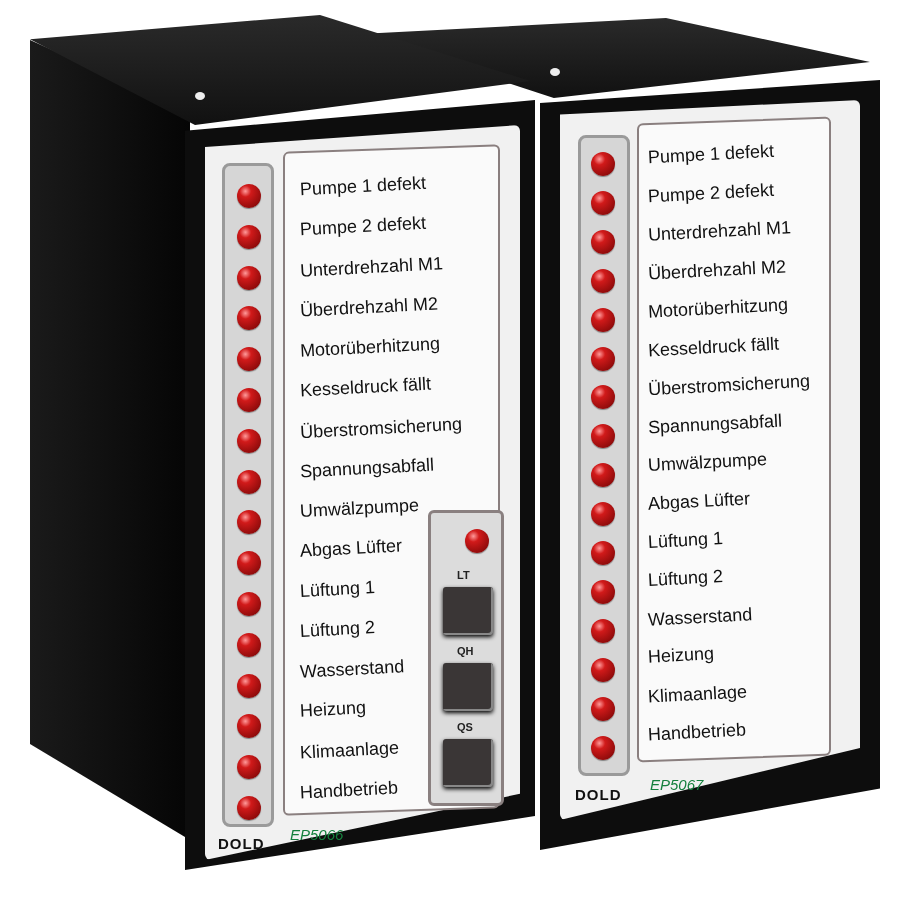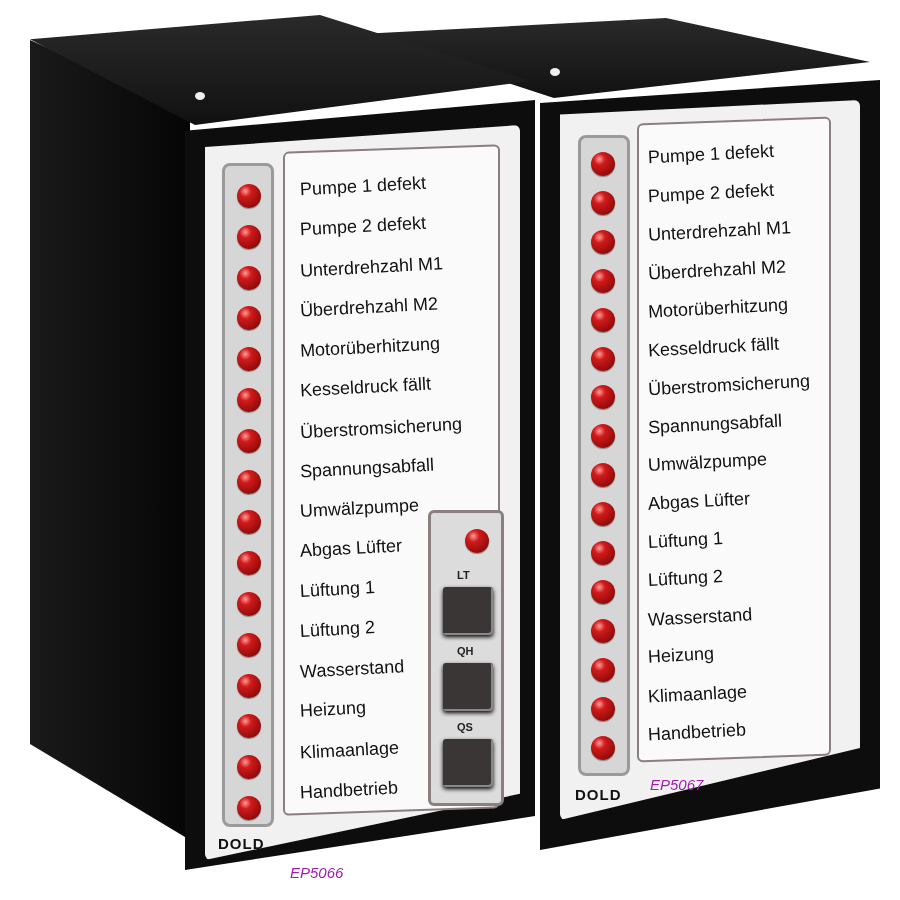--- a/index.html
+++ b/index.html
@@ -9,21 +9,21 @@
   .top{position:absolute;background:linear-gradient(#2a2a2a,#111);}
   .side{position:absolute;background:linear-gradient(90deg,#1a1a1a,#050505);}
   .face{position:absolute;background:#f1f1f1;border-radius:6px;transform-origin:left top;}
   .led-strip{position:absolute;background:#d6d6d6;border:3px solid #9a9a9a;border-radius:8px;}
   .label-panel{position:absolute;background:#fafafa;border:2px solid #8a7f7f;border-radius:6px;}
   .led{position:absolute;width:24px;height:24px;border-radius:50%;
        background:radial-gradient(circle at 35% 30%,#ff9a9a 0,#d11a1a 25%,#8a0a0a 80%);
        box-shadow:0 1px 1px rgba(0,0,0,.4);}
   .lbl{position:absolute;font-size:18px;color:#111;white-space:nowrap;}
   .brand{position:absolute;font-weight:bold;font-size:15px;color:#111;letter-spacing:1px;}
-  .model{position:absolute;font-style:italic;font-size:15px;color:#a21caf;}
+  .model{position:absolute;font-style:italic;font-size:15px;color:#15803d;}
   .ctrl{position:absolute;background:#dcdcdc;border:3px solid #8a8080;border-radius:6px;}
   .btn{position:absolute;width:50px;height:48px;background:#3a3636;border-radius:3px;
        box-shadow:-2px -2px 0 #888 inset,0 2px 4px #000;}
   .btn-lbl{position:absolute;font-size:11px;font-weight:bold;color:#222;}
   .dot{position:absolute;width:10px;height:8px;background:#eee;border-radius:50%;}
 </style>
 </head>
 <body>
 
 <div class="module">
@@ -116,14 +116,14 @@
   <div class="ctrl" style="left:428px;top:510px;width:70px;height:290px;">
     <div class="led" style="left:34px;top:16px;"></div>
     <div class="btn-lbl" style="left:26px;top:56px;">LT</div>
     <div class="btn" style="left:12px;top:74px;"></div>
     <div class="btn-lbl" style="left:26px;top:132px;">QH</div>
     <div class="btn" style="left:12px;top:150px;"></div>
     <div class="btn-lbl" style="left:26px;top:208px;">QS</div>
     <div class="btn" style="left:12px;top:226px;"></div>
   </div>
   <div class="brand" style="left:218px;top:835px;">DOLD</div>
-  <div class="model" style="left:290px;top:826px;margin-top:38px;">EP5066</div>
+  <div class="model" style="left:290px;top:826px;">EP5066</div>
 </div>
 
 </body></html>

